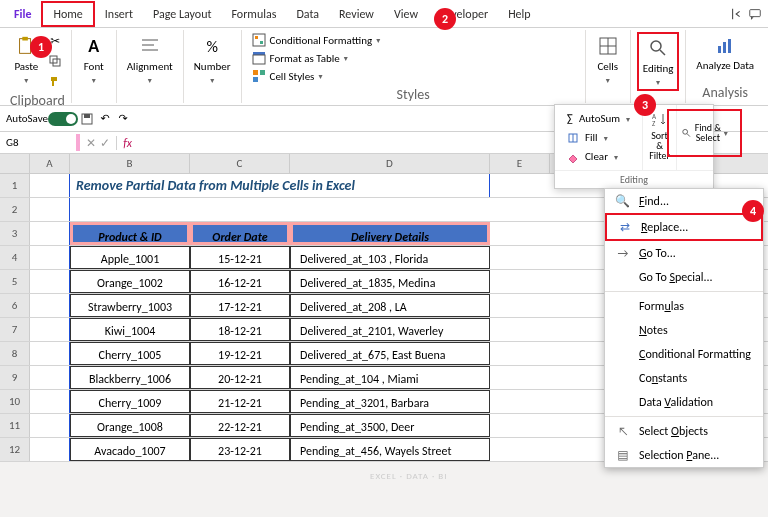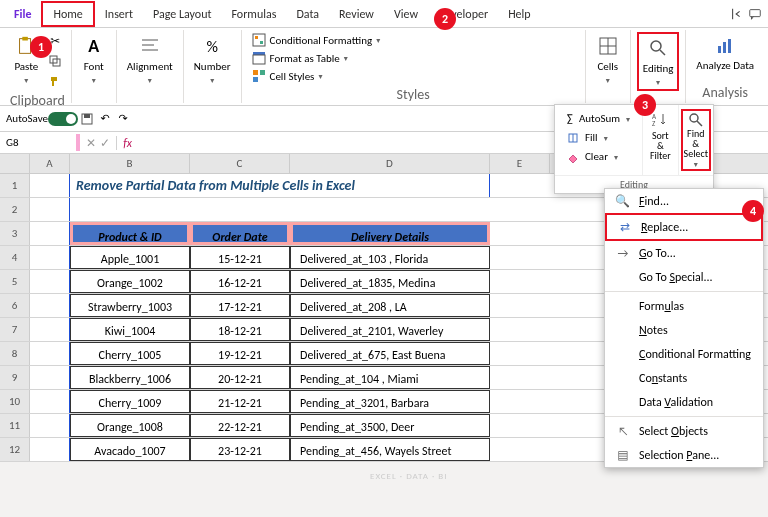--- a/index.html
+++ b/index.html
@@ -56,21 +56,21 @@
 
 .badge { position: absolute; width: 22px; height: 22px; background: #e81123; color: #fff; border-radius: 50%; display: flex; align-items: center; justify-content: center; font-size: 12px; font-weight: bold; z-index: 50; }
 
 
 .editing-panel { position: absolute; top: 104px; left: 554px; width: 160px; background: #fff; border: 1px solid #ccc; box-shadow: 0 2px 8px rgba(0,0,0,0.2); z-index: 30; }
 .ep-row { display: flex; align-items: center; gap: 6px; padding: 3px 8px; font-size: 11px; }
 .ep-label { font-size: 10px; color: #666; text-align: center; border-top: 1px solid #eee; padding: 2px; }
 .ep-side { display: flex; }
 .ep-col1 { flex: 1; padding: 4px; }
 .ep-col2 { width: 56px; border-left: 1px solid #eee; display: flex; flex-direction: column; align-items: center; gap: 2px; padding: 4px 2px; }
-.findselect { border: 2px solid #e81123; display: flex; flex-direction: column; align-items: center; font-size: 10px; padding: 0; }
+.findselect { border: 2px solid #e81123; display: flex; flex-direction: row; align-items: center; font-size: 10px; padding: 12px; }
 
 
 .ctx { position: absolute; top: 188px; left: 604px; width: 160px; background: #fff; border: 1px solid #ccc; box-shadow: 0 2px 8px rgba(0,0,0,0.3); z-index: 40; font-size: 12px; }
 .ctx-item { display: flex; align-items: center; gap: 8px; padding: 5px 10px; }
 .ctx-item .ci { width: 16px; text-align: center; color: #666; }
 .ctx-sep { height: 1px; background: #e1dfdd; margin: 2px 0; }
 .ctx-item.highlight { border: 2px solid #e81123; }
 .ul { text-decoration: underline; }
 
 

